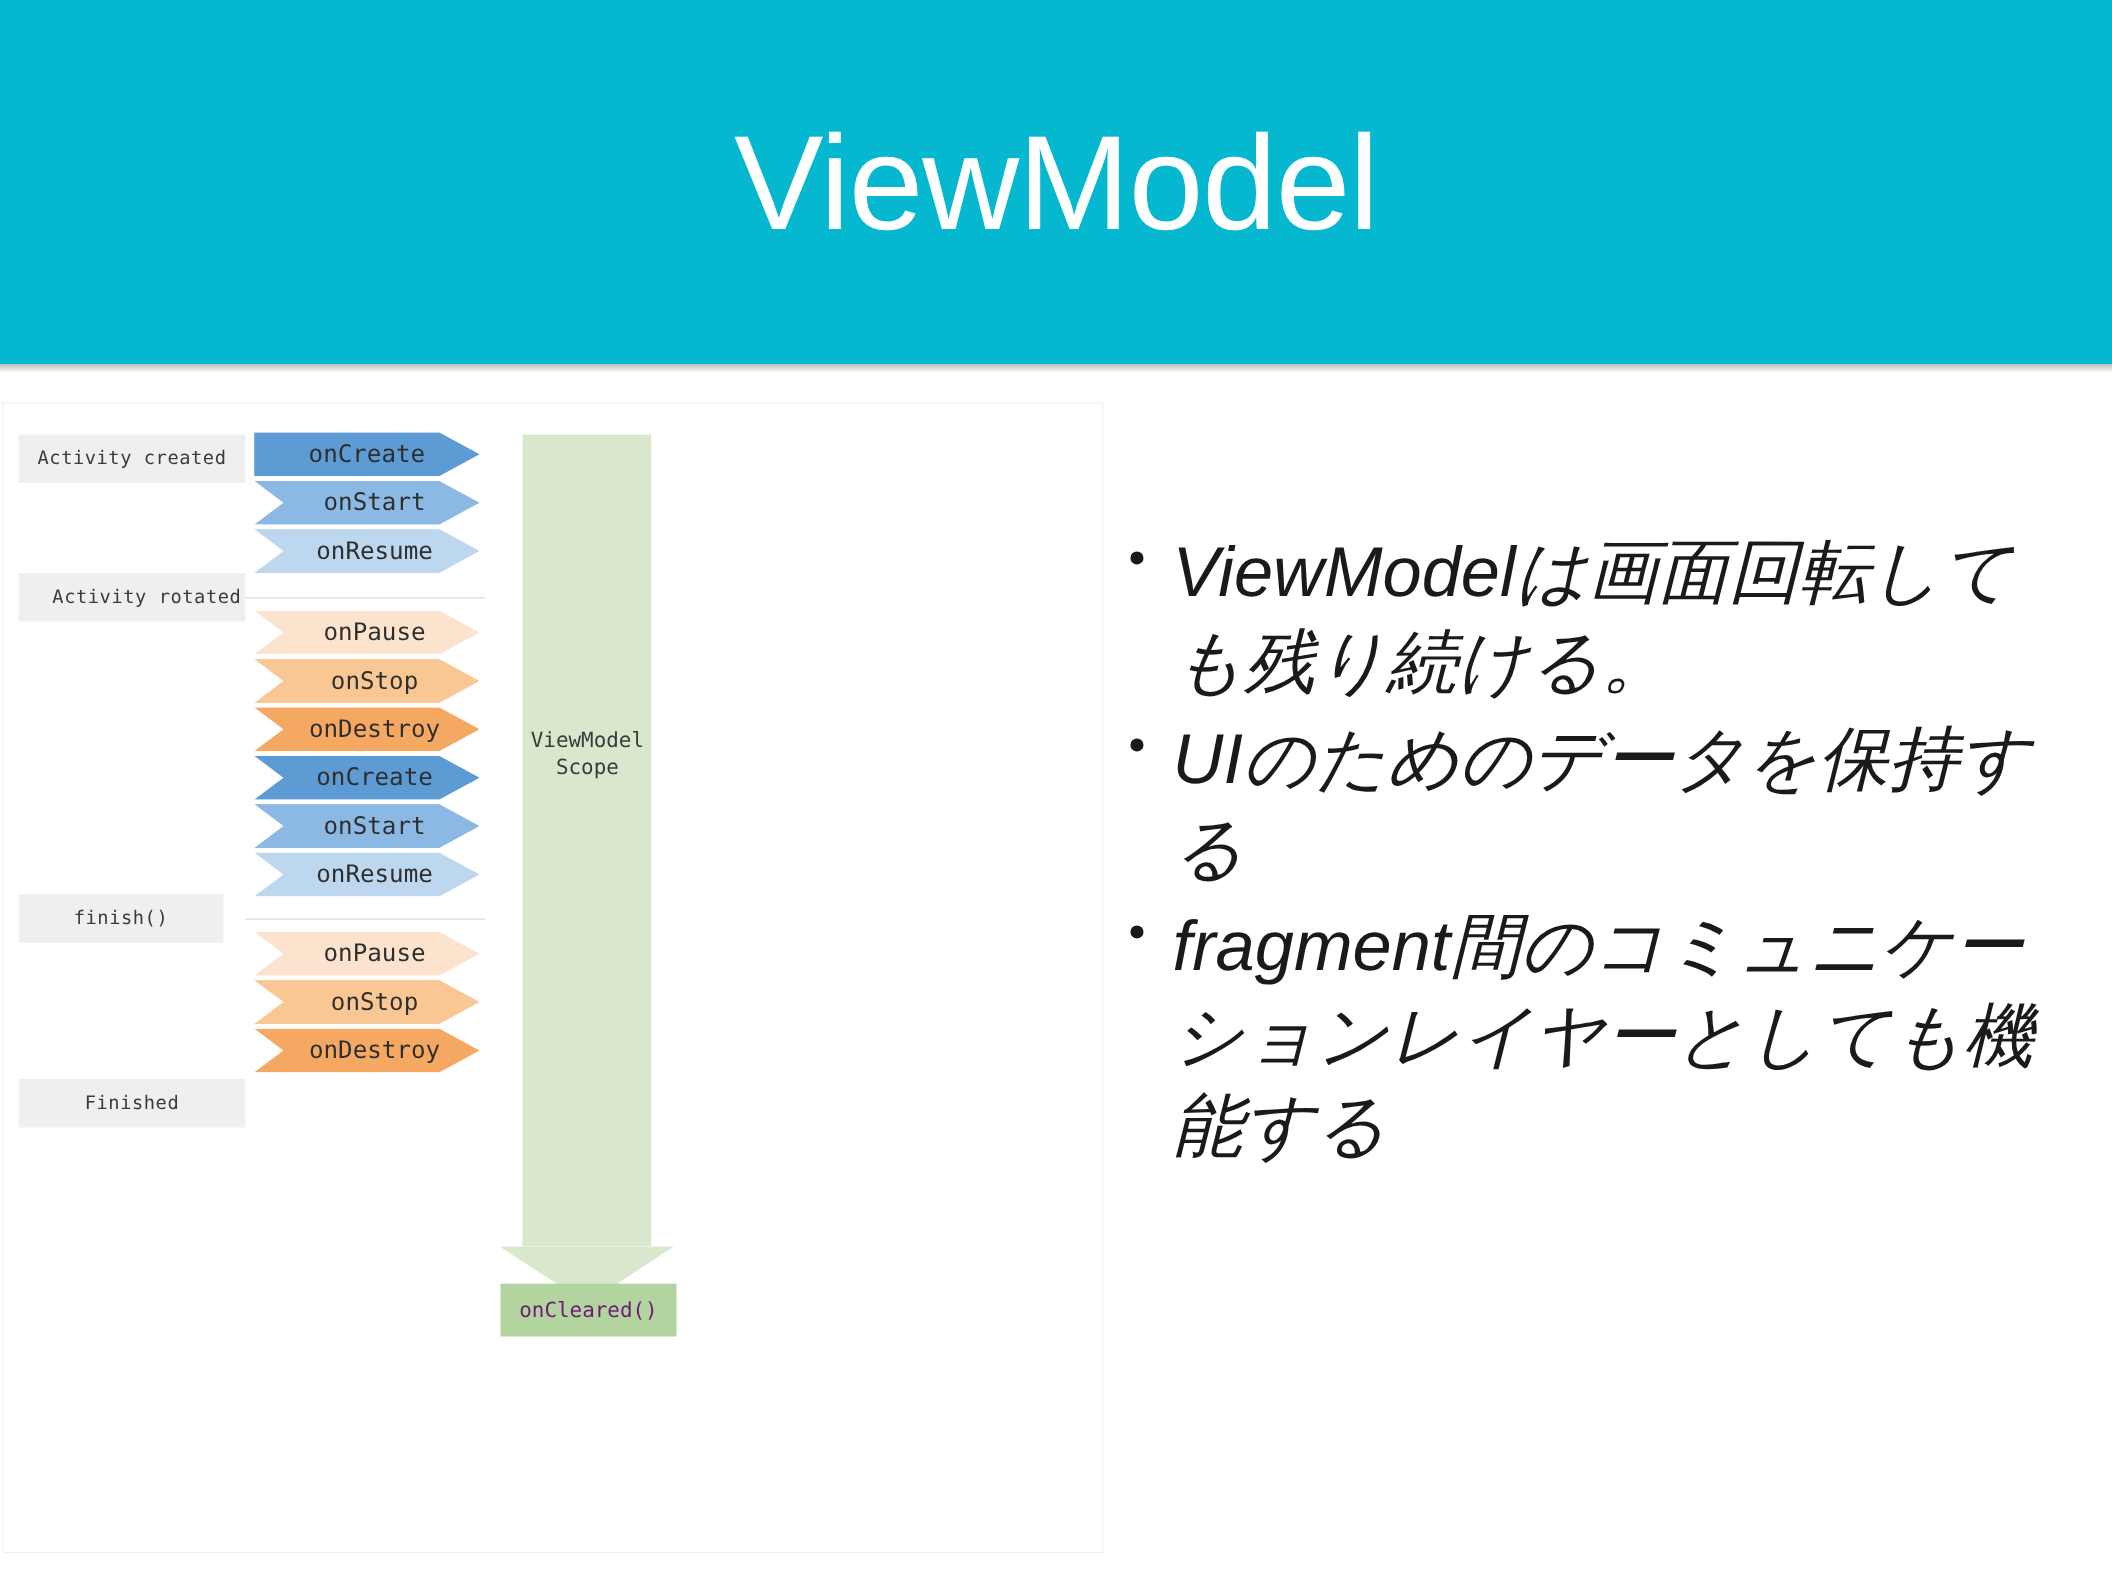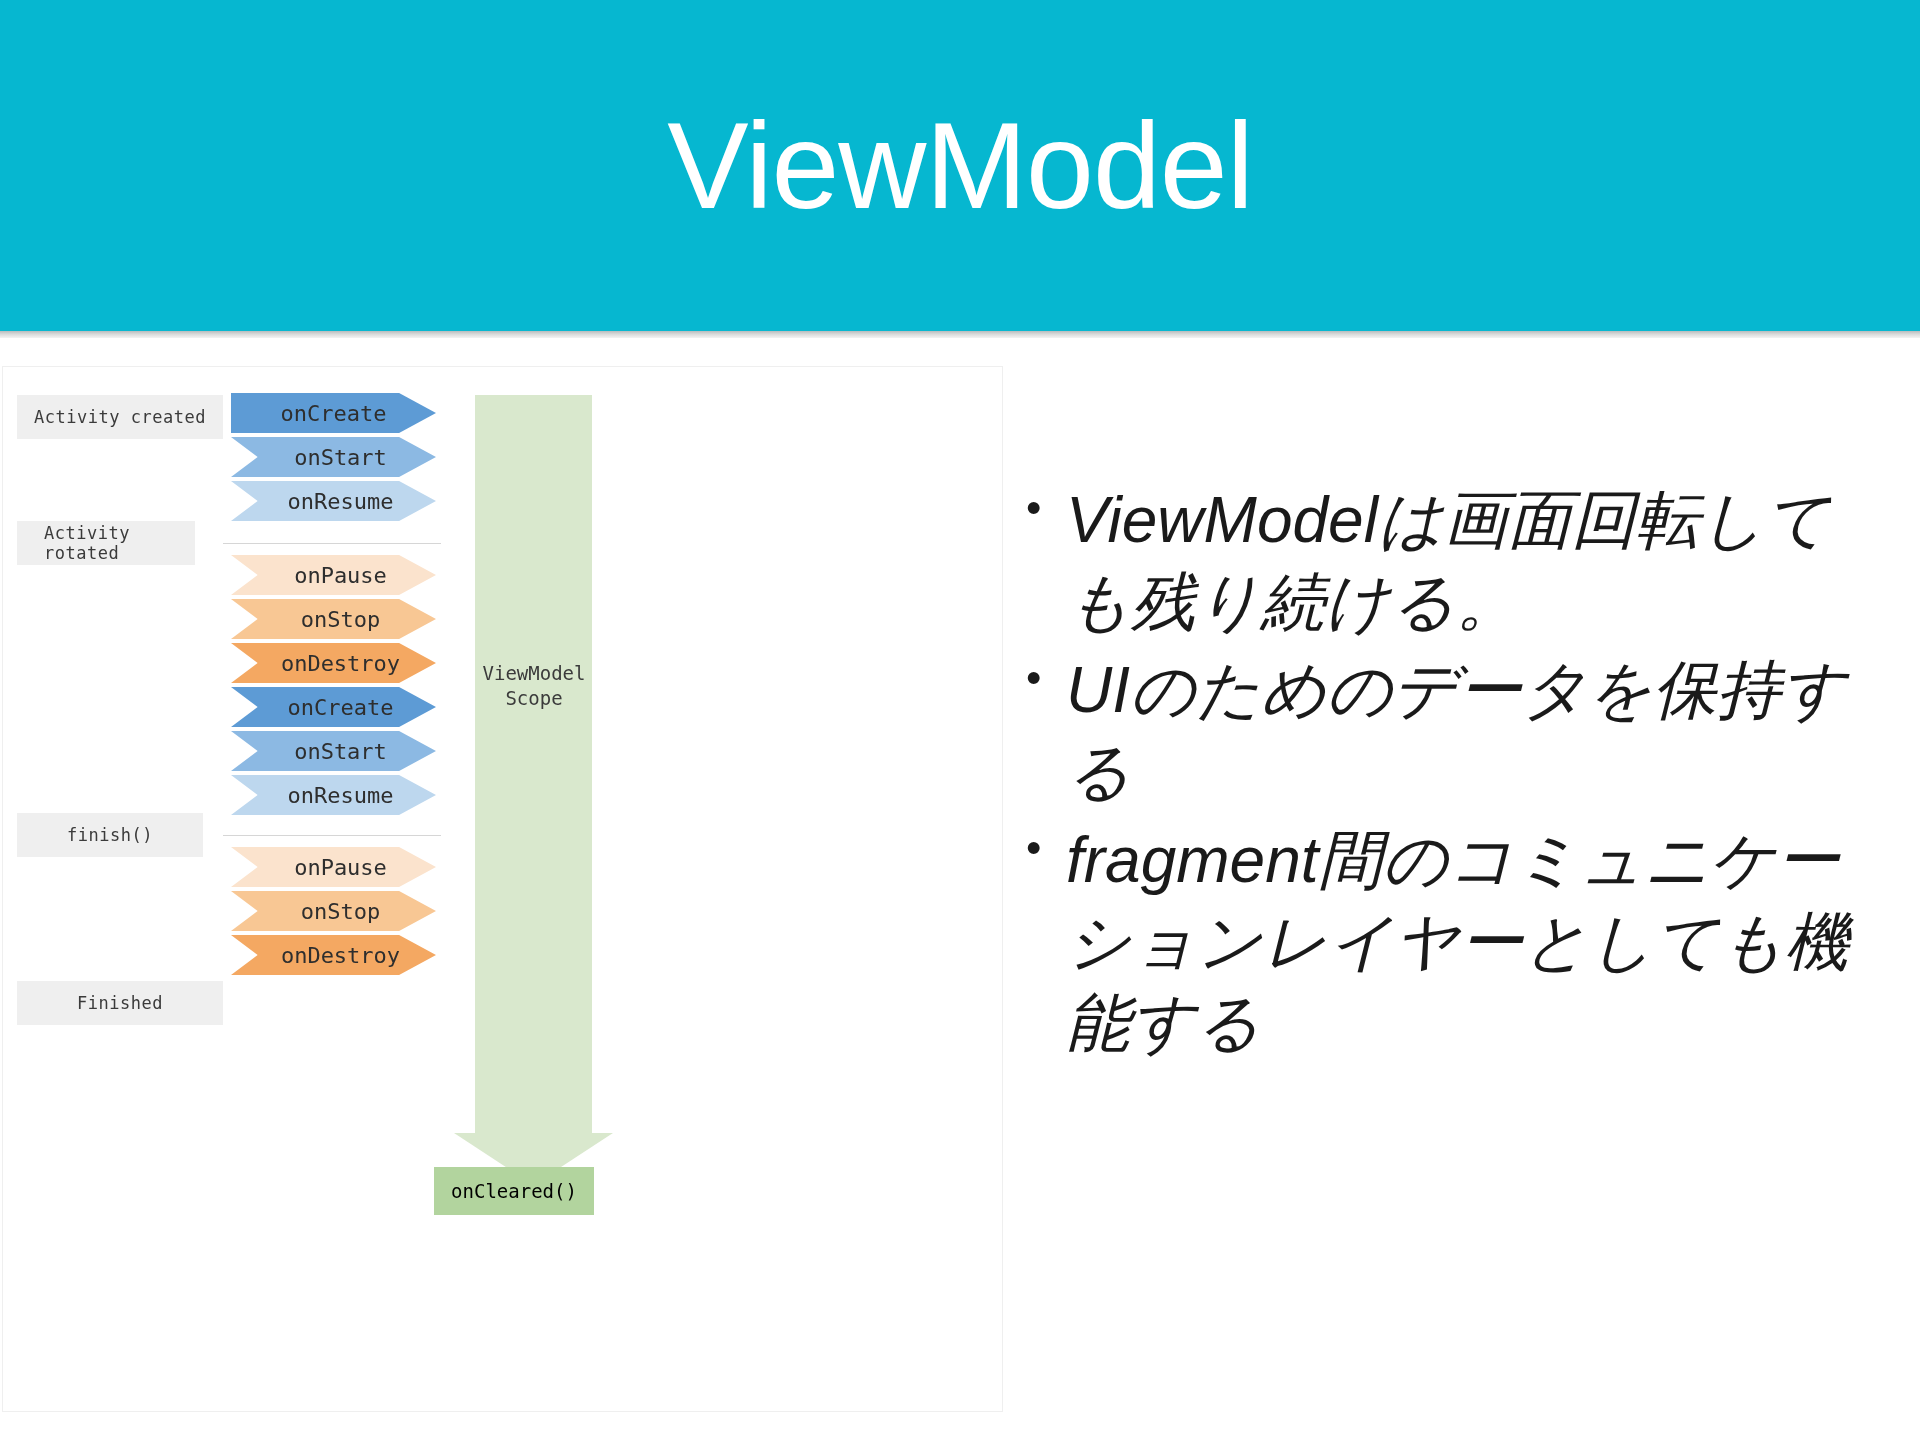--- a/index.html
+++ b/index.html
@@ -135,31 +135,31 @@
     top: 294px;
     width: 142px;
     text-align: center;
     font-family: "DejaVu Sans Mono", monospace;
     font-size: 19px;
     line-height: 1.3;
     color: #3b3b3b;
   }
   .cleared-box {
     position: absolute;
-    left: 431px;
+    left: 452px;
     top: 800px;
     width: 160px;
     height: 48px;
     background: #b2d49e;
     display: flex;
     align-items: center;
     justify-content: center;
     font-family: "DejaVu Sans Mono", monospace;
     font-size: 19px;
-    color: #000000;
+    color: #701a75;
   }
 
   
   .bullets {
     position: absolute;
     left: 1020px;
     top: 480px;
     width: 870px;
   }
   .bullet-row {
@@ -194,21 +194,21 @@
     <div class="slide-title">ViewModel</div>
   </div>
   <div class="header-shadow"></div>
 
   <div class="image-panel">
     <div class="diagram" id="diagram">
         <div class="connector" style="left: 220px; top: 468px; width: 218px;"></div>
         <div class="connector" style="left: 220px; top: 176px; width: 218px;"></div>
         <div class="state-label" style="left: 14px; top: 614px; width: 206px; height: 44px;">Finished</div>
         <div class="state-label" style="left: 14px; top: 446px; width: 186px; height: 44px;">finish()</div>
-        <div class="state-label" style="left: 14px; top: 154px; width: 178px; height: 44px; padding-left: 27px;">Activity rotated</div>
+        <div class="state-label" style="left: 14px; top: 154px; width: 206px; height: 44px; padding-left: 27px;">Activity rotated</div>
         <div class="state-label" style="left: 14px; top: 28px; width: 206px; height: 44px;">Activity created</div>
 
       <div class="scope-band"></div>
       <div class="scope-arrowhead"></div>
       <div class="scope-label">
         <div>ViewModel</div>
         <div>Scope</div>
       </div>
       <div class="cleared-box">onCleared()</div>
     <div class="chevron flat-left" style="top: 26px; background: rgb(93, 155, 213);">onCreate</div>

